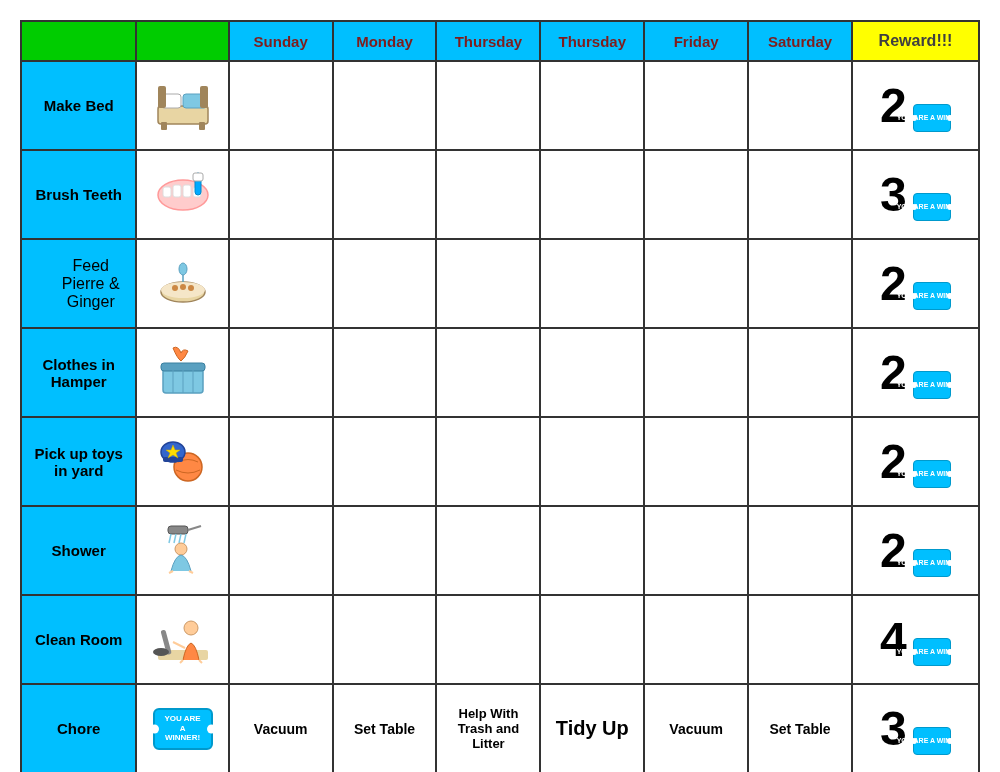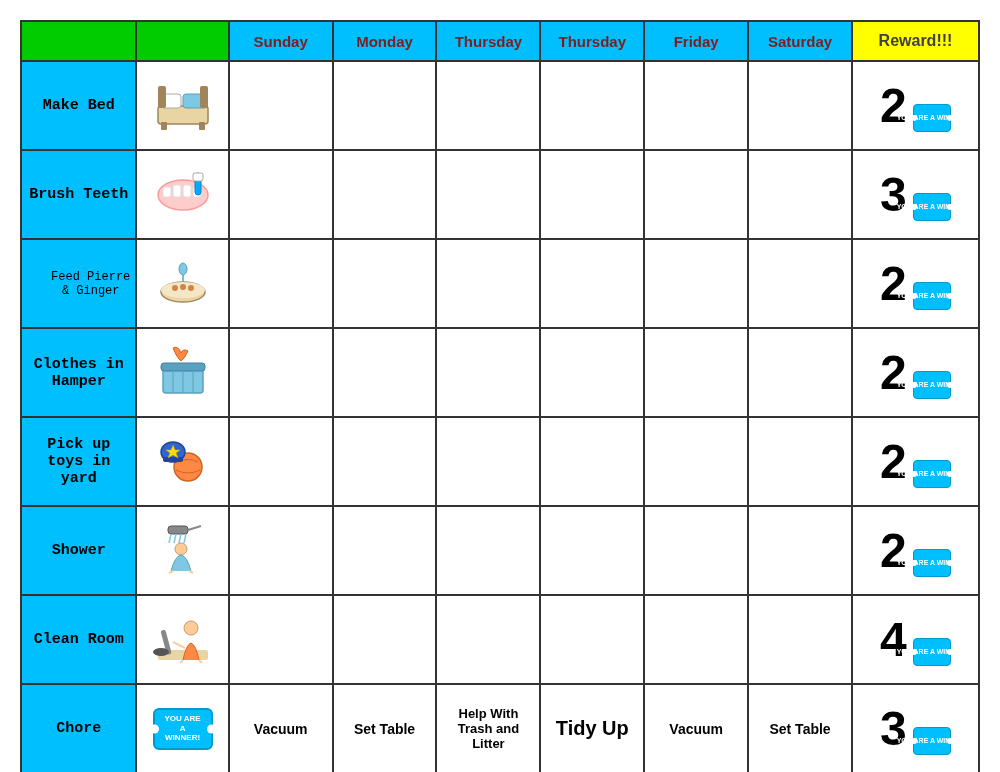--- a/index.html
+++ b/index.html
@@ -42,24 +42,23 @@
       font-size: 16px;
     }
     
     .chore-name {
       background: #00bfff;
       font-weight: bold;
       font-size: 15px;
       color: #000;
       width: 100px;
       min-width: 90px;
-      font-family: Liberation Mono, monospace;
     }
     .chore-name.small-text {
-      font-size: 12px;
+      font-size: 16px;
       font-weight: normal;
       padding-left: 28px;
     }
     
     .icon-cell {
       background: #fff;
       width: 80px;
     }
     
     .day-cell-body {

